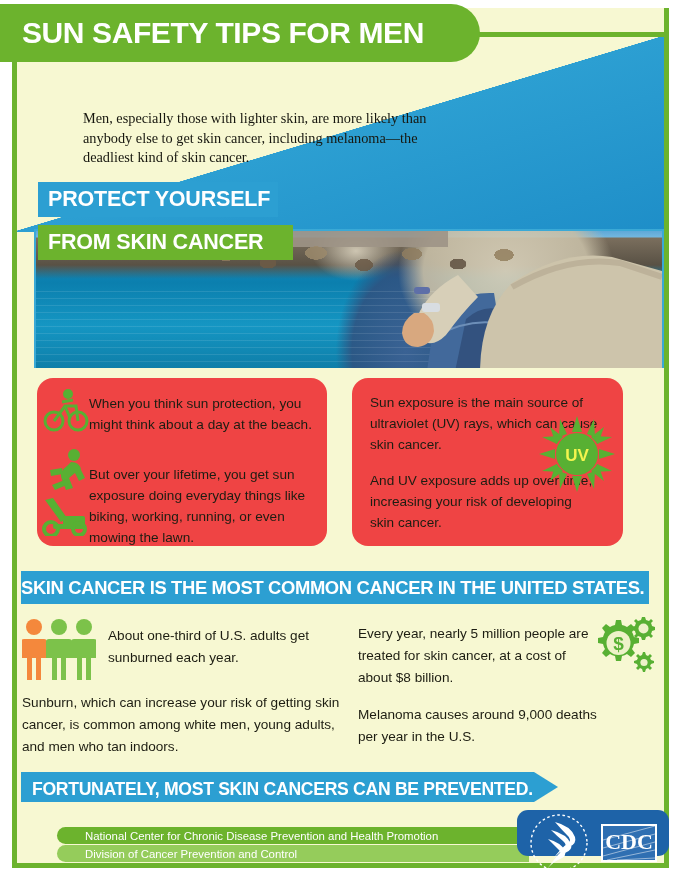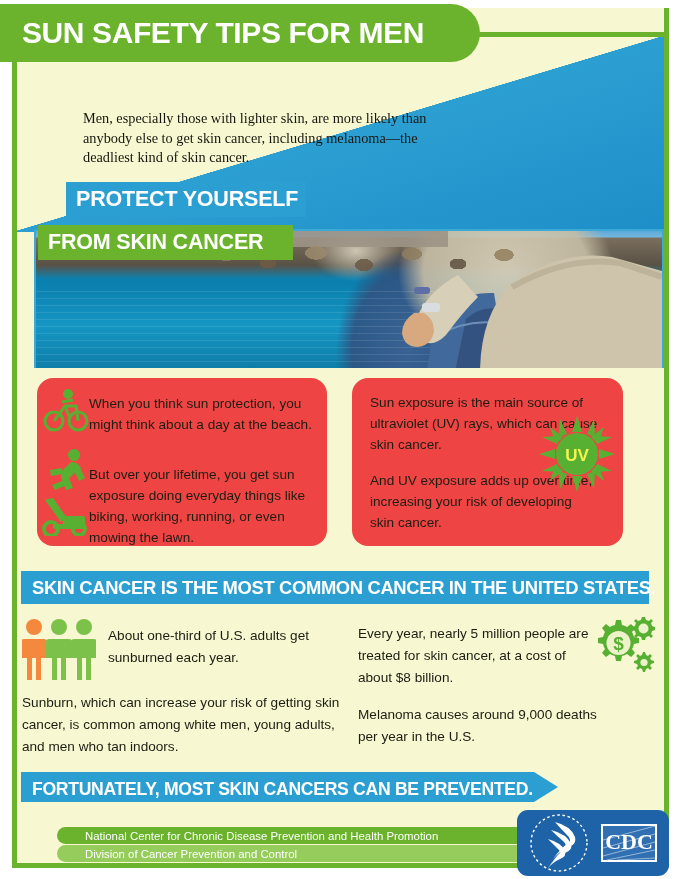--- a/index.html
+++ b/index.html
@@ -122,21 +122,21 @@
     height: 35px;
     display: flex; align-items: center;
     color: #ffffff;
     font-size: 21.5px;
     font-weight: bold;
     letter-spacing: -0.2px;
     padding-left: 10px;
     z-index: 5;
     white-space: nowrap;
   }
-  .sub-banner.blue { top: 145px; width: 240px; background: #2c9fd2; margin-left: 28px; }
+  .sub-banner.blue { top: 145px; width: 240px; background: #2c9fd2; }
   .sub-banner.green { top: 188px; width: 255px; background: #6cb32d; }
 
   
   .tipbox {
     position: absolute;
     background: #ef4444;
     border-radius: 16px;
     top: 378px;
     height: 168px;
   }
@@ -159,21 +159,20 @@
   .icon-mower  { position: absolute; left: 4px;  top: 118px; }
   .icon-uv     { position: absolute; right: 8px; top: 38px; }
 
   
   .sec-banner {
     position: absolute;
     left: 21px; top: 571px;
     width: 628px; height: 33px;
     background: #2c9fd2;
     display: flex; align-items: center;
-    padding-left: 11px;
     color: #ffffff;
     font-size: 18.4px;
     font-weight: bold;
     letter-spacing: -0.35px;
     white-space: nowrap;
   }
 
   
   .stat {
     position: absolute;
@@ -216,21 +215,21 @@
     color: #ffffff;
     font-size: 11.4px;
     white-space: nowrap;
   }
   .fbar.one { top: 827px; width: 472px; background: #6cb32d; }
   .fbar.two { top: 845px; width: 472px; background: #95cc5b; }
 
   .cdc-logo {
     position: absolute;
     left: 517px; top: 810px;
-    width: 152px; height: 66px;
+    width: 152px; height: 46px;
     background: #1e63a8;
     border-radius: 11px;
     z-index: 9;
   }
 </style>
 </head>
 <body>
 
 <div id="poster">
 

